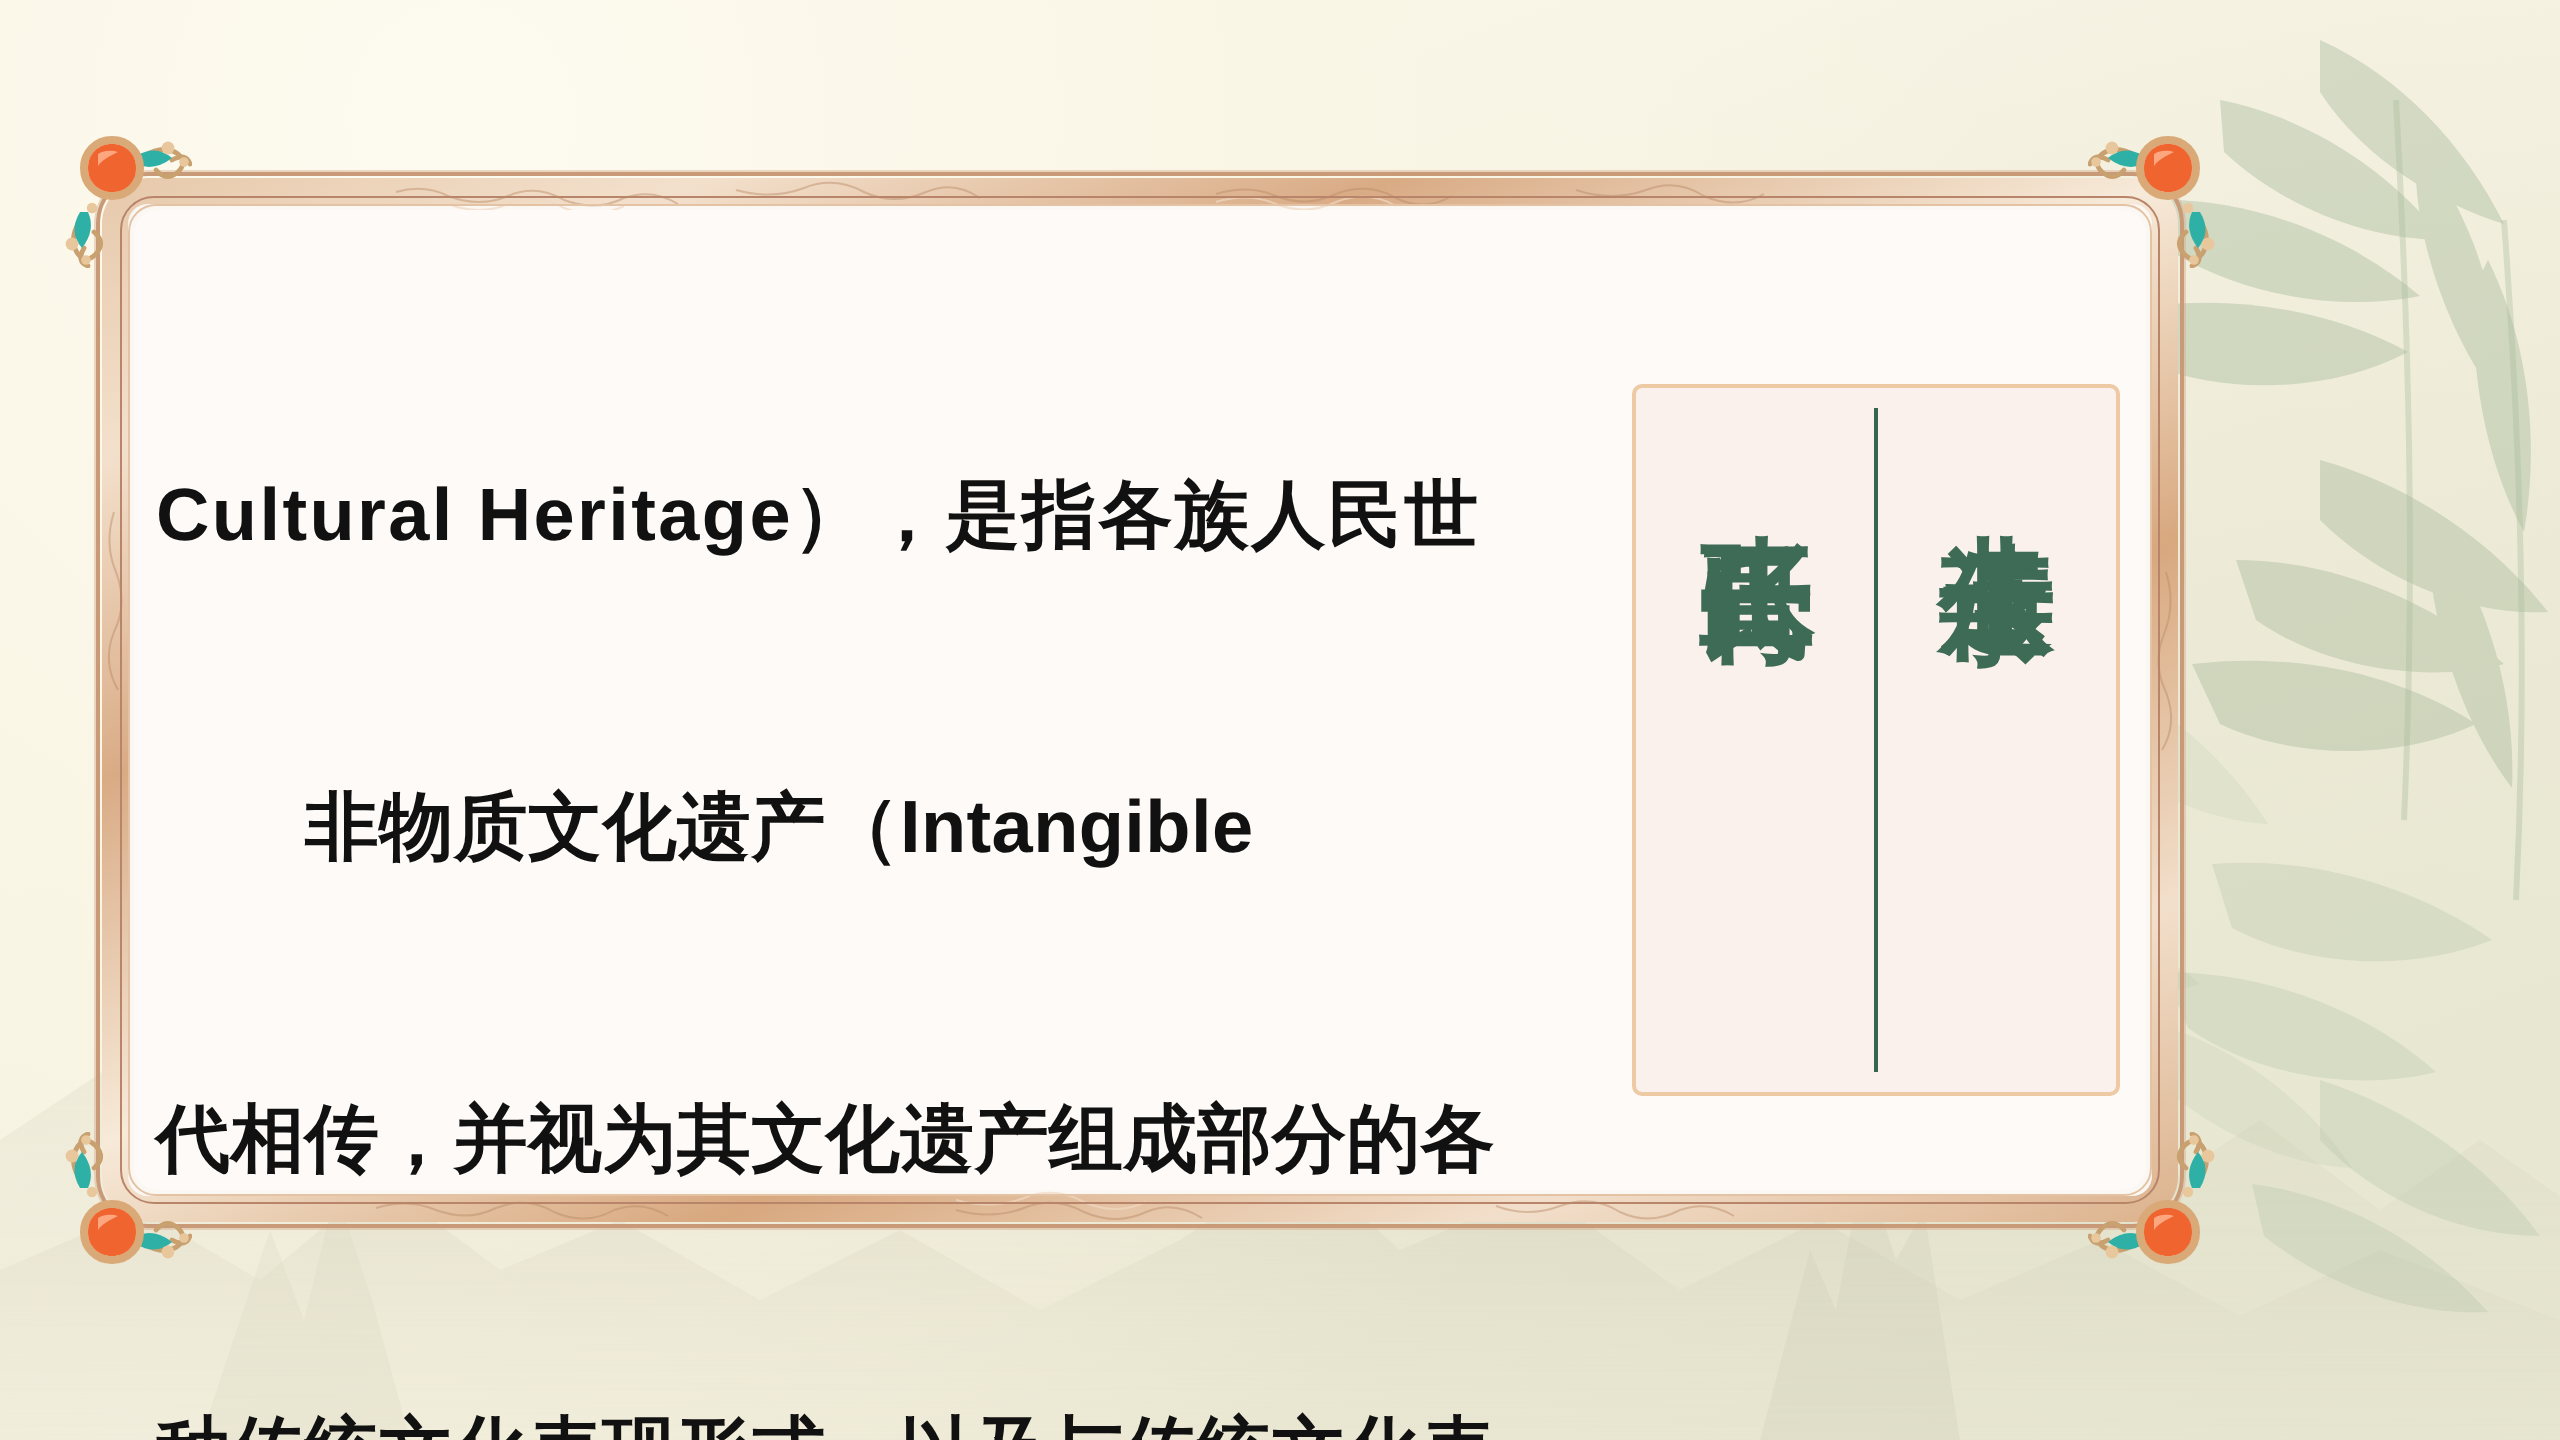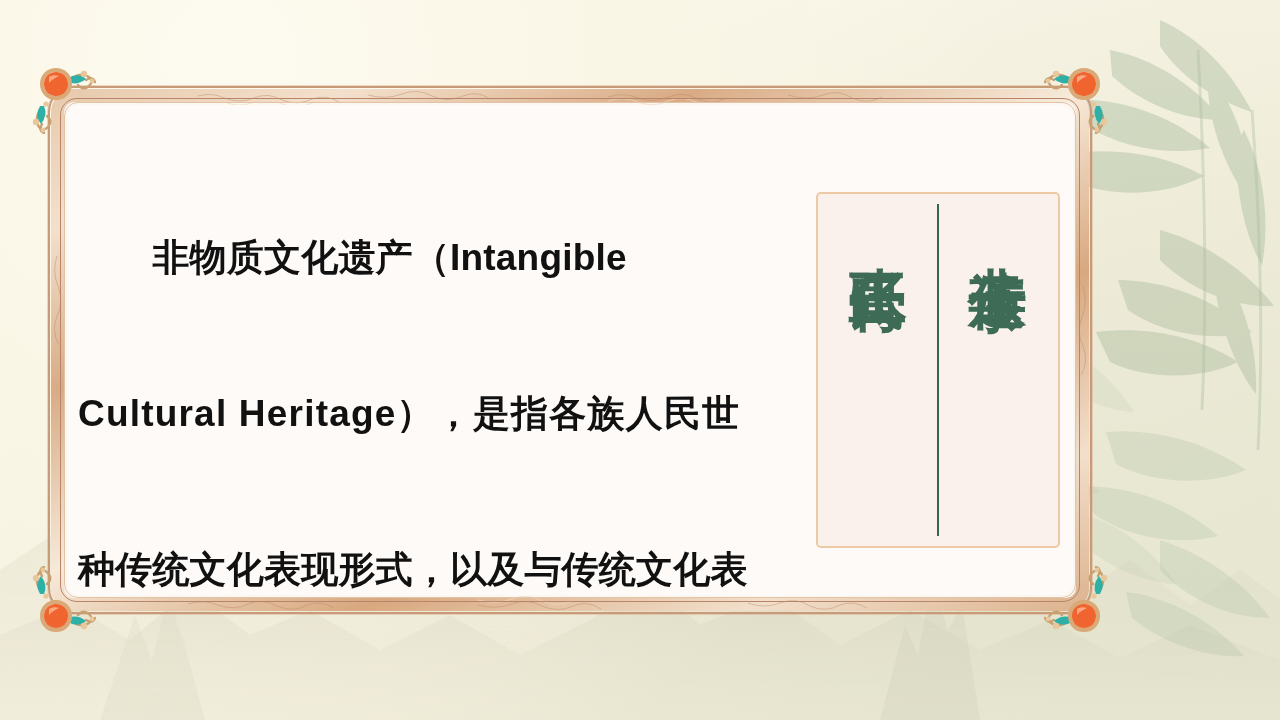--- a/index.html
+++ b/index.html
@@ -277,22 +277,23 @@
         <circle cx="30" cy="50" r="2.6"></circle>
           <circle cx="50" cy="30" r="2.6"></circle>
       </g>
       <path d="M40,36 C48,36 54,42 54,50 C54,58 48,64 40,64 C32,64 26,58 26,50 C26,42 32,36 40,36 Z" fill="none" stroke="#d9a977" stroke-width="4"></path>
       <path d="M40,38 C47,38 52,43 52,50 C52,57 47,62 40,62 C33,62 28,57 28,50 C28,43 33,38 40,38 Z" fill="#f0642f"></path>
       <path d="M33,43 C36,41 40,41 43,42 C39,44 35,46 33,49 Z" fill="#ffb38e" opacity=".85"></path>
     </svg>
   </div>
 
   <div class="body-text">
+    <span class="ln eng">Cultural Heritage），是指各族人民世</span>
     <span class="ln">　　非物质文化遗产（Intangible</span>
-    <span class="ln eng">Cultural Heritage），是指各族人民世</span>
+    <span class="ln">代相传，并视为其文化遗产组成部分的各</span>
     <span class="ln">种传统文化表现形式，以及与传统文化表</span>
     
     
     
     
     
   </div>
 
   <div class="vbox">
     <div class="vbox-divider"></div>

